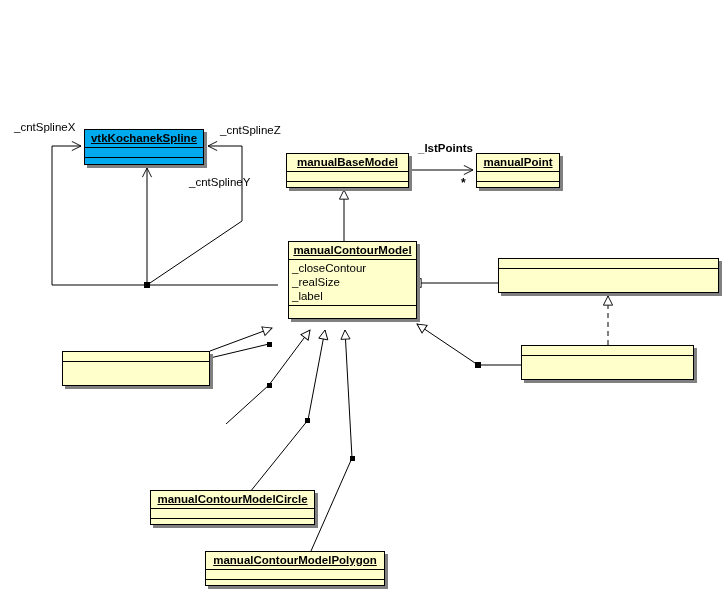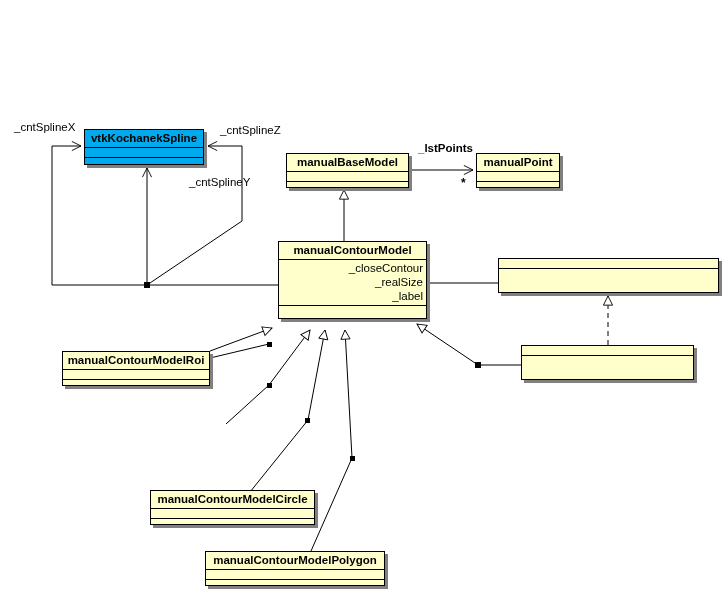--- a/index.html
+++ b/index.html
@@ -39,26 +39,26 @@
     font-size: 11.5px;
     font-weight: bold;
     color: #000000;
     text-align: center;
     line-height: 16px;
     height: 17px;
     padding: 0 4px;
     border-bottom: 1px solid #000000;
     white-space: nowrap;
     overflow: hidden;
+    text-decoration: underline;
   }
   .uml-attrs {
     border-bottom: 1px solid #000000;
     padding: 1px 3px 2px 3px;
     min-height: 8px;
-    text-align: right;
   }
   .uml-attrs.empty {
     min-height: 9px;
     padding: 0;
   }
   .uml-ops {
     min-height: 9px;
     padding: 0;
   }
   .uml-attr {
@@ -149,42 +149,41 @@
     <div class="uml-attrs empty"></div>
     <div class="uml-ops"></div>
   </div>
 
   <div class="uml-class" style="left:476px; top:153px; width:84px; height:35px;">
     <div class="uml-name">manualPoint</div>
     <div class="uml-attrs empty"></div>
     <div class="uml-ops"></div>
   </div>
 
-  <div class="uml-class" style="left:278px; top:241px; width:149px; height:78px;">
+  <div class="uml-class" style="left:288px; top:241px; width:129px; height:78px;">
     <div class="uml-name">manualContourModel</div>
     <div class="uml-attrs">
       <div class="uml-attr">_closeContour</div>
       <div class="uml-attr">_realSize</div>
       <div class="uml-attr">_label</div>
     </div>
     <div class="uml-ops"></div>
   </div>
 
   <div class="uml-class" style="left:498px; top:258px; width:221px; height:35px;">
     <div class="uml-attrs empty"></div>
     <div class="uml-ops"></div>
   </div>
 
   <div class="uml-class" style="left:521px; top:345px; width:173px; height:35px;">
     <div class="uml-attrs empty"></div>
     <div class="uml-ops"></div>
   </div>
 
   <div class="uml-class" style="left:62px; top:351px; width:148px; height:35px;">
-    <div class="uml-name">manualContourModelRoi</div>
     <div class="uml-attrs empty"></div>
     <div class="uml-ops"></div>
   </div>
 
 
   <div class="uml-class" style="left:110px; top:490px; width:165px; height:35px;margin-left:40px;">
     <div class="uml-name">manualContourModelCircle</div>
     <div class="uml-attrs empty"></div>
     <div class="uml-ops"></div>
   </div>

